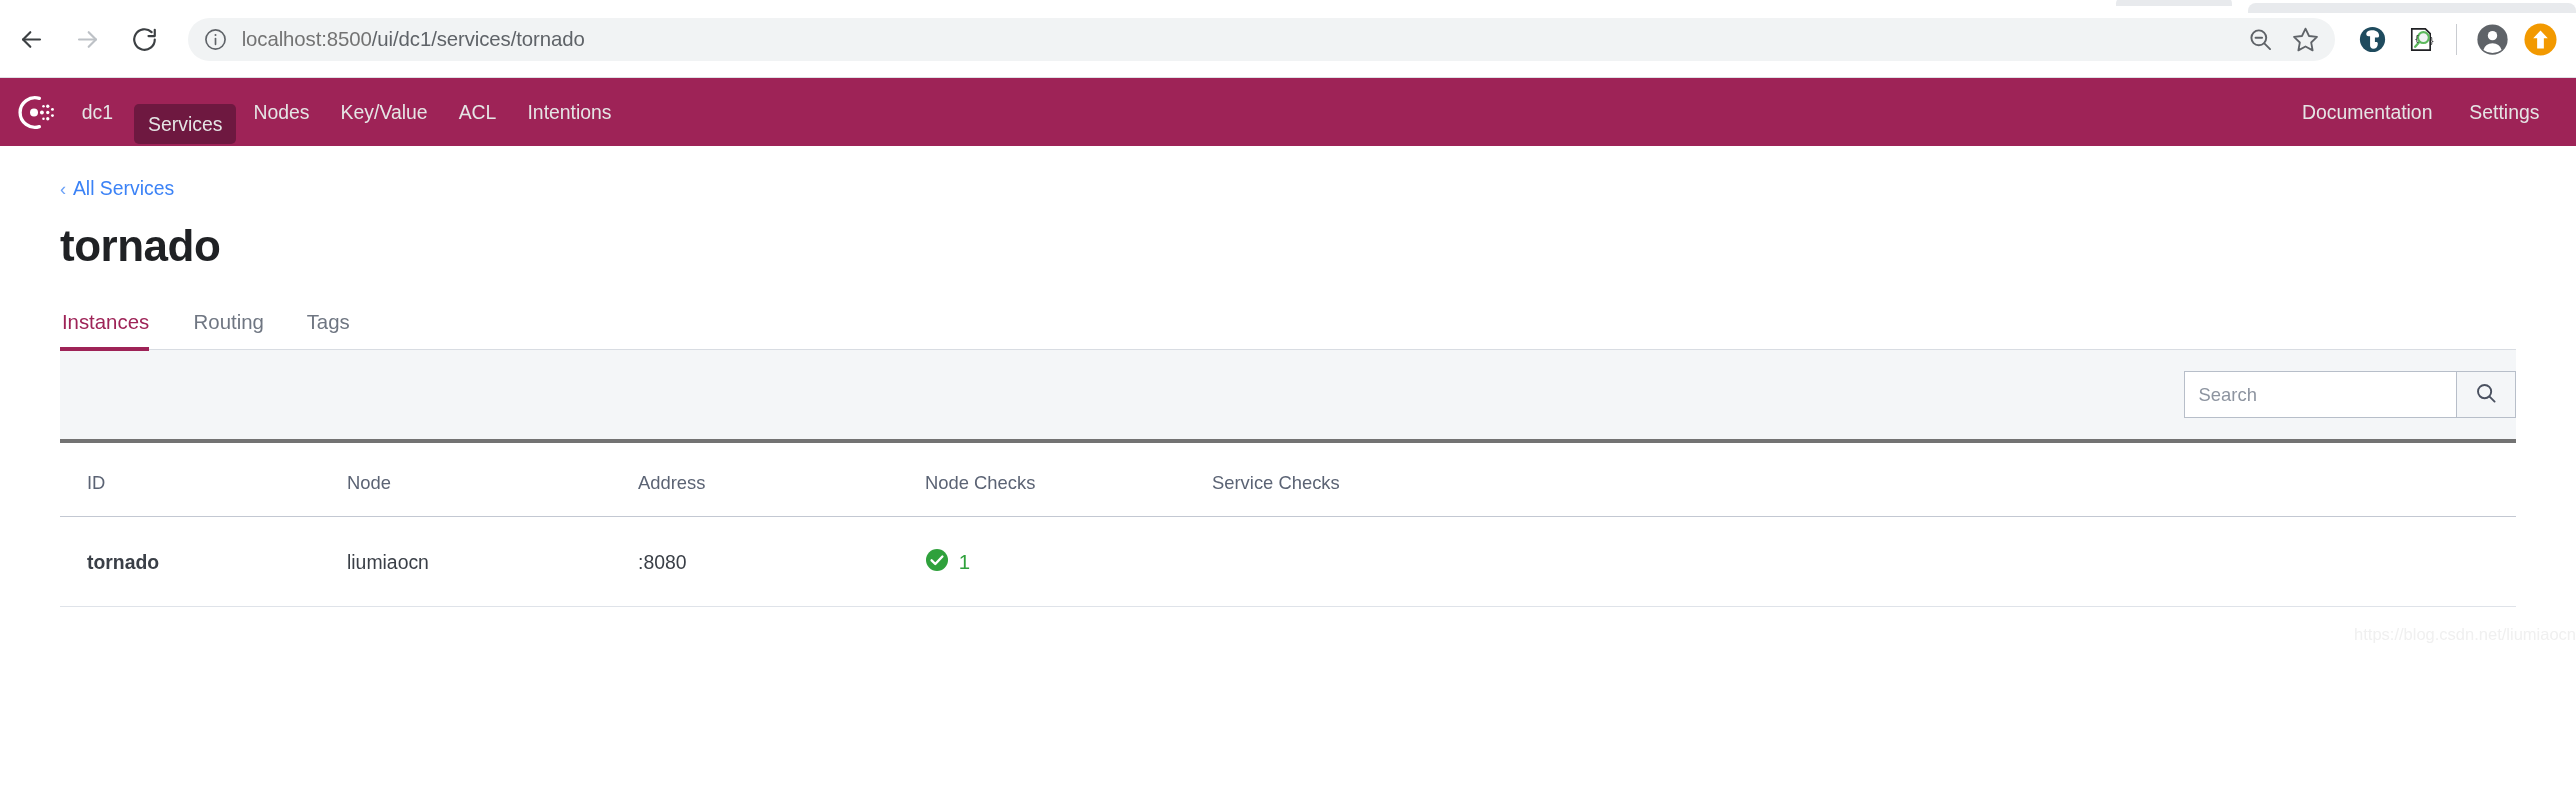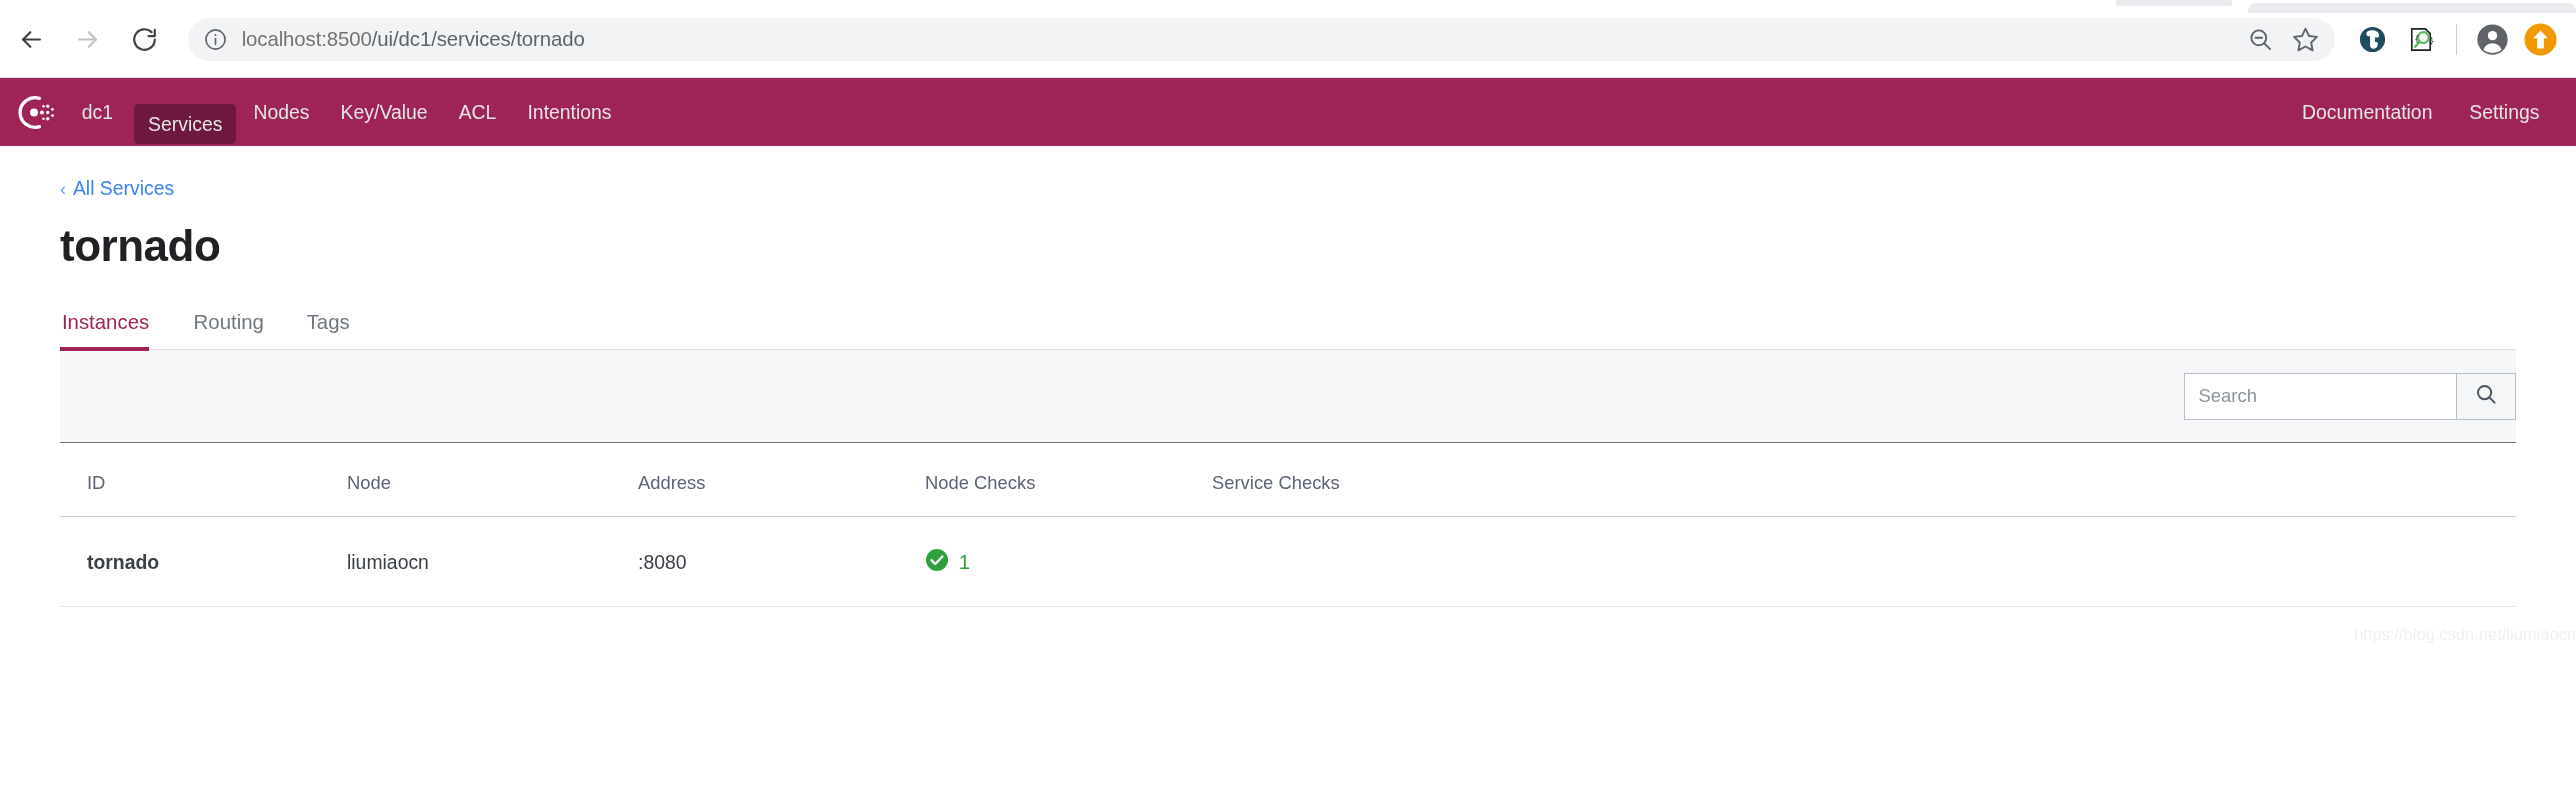--- a/index.html
+++ b/index.html
@@ -115,21 +115,21 @@
   .tab.active { color: #9e2357; }
   .tab.active::after {
     content: ""; position: absolute;
     left: 0; right: 21.4px; bottom: -1.9px; height: 3.9px;
     background: #9e2357;
   }
   .tab:first-child.active::after { left: 0; right: 23px; }
 
   .toolbar-panel {
     background: #f4f6f8;
-    border-bottom: 1px solid #737373;
+    border-bottom: 4px solid #737373;
     height: 93px;
     display: flex; align-items: center; justify-content: flex-end;
     padding-right: 0;
   }
   .search-wrap { display: flex; align-items: stretch; height: 47px; margin-right: 0; }
   .search-input {
     width: 272px; height: 47px;
     border: 1px solid #b7bec9; border-right: none;
     background: #ffffff; outline: none;
     font-size: 18.4px; color: #3a3f47;

